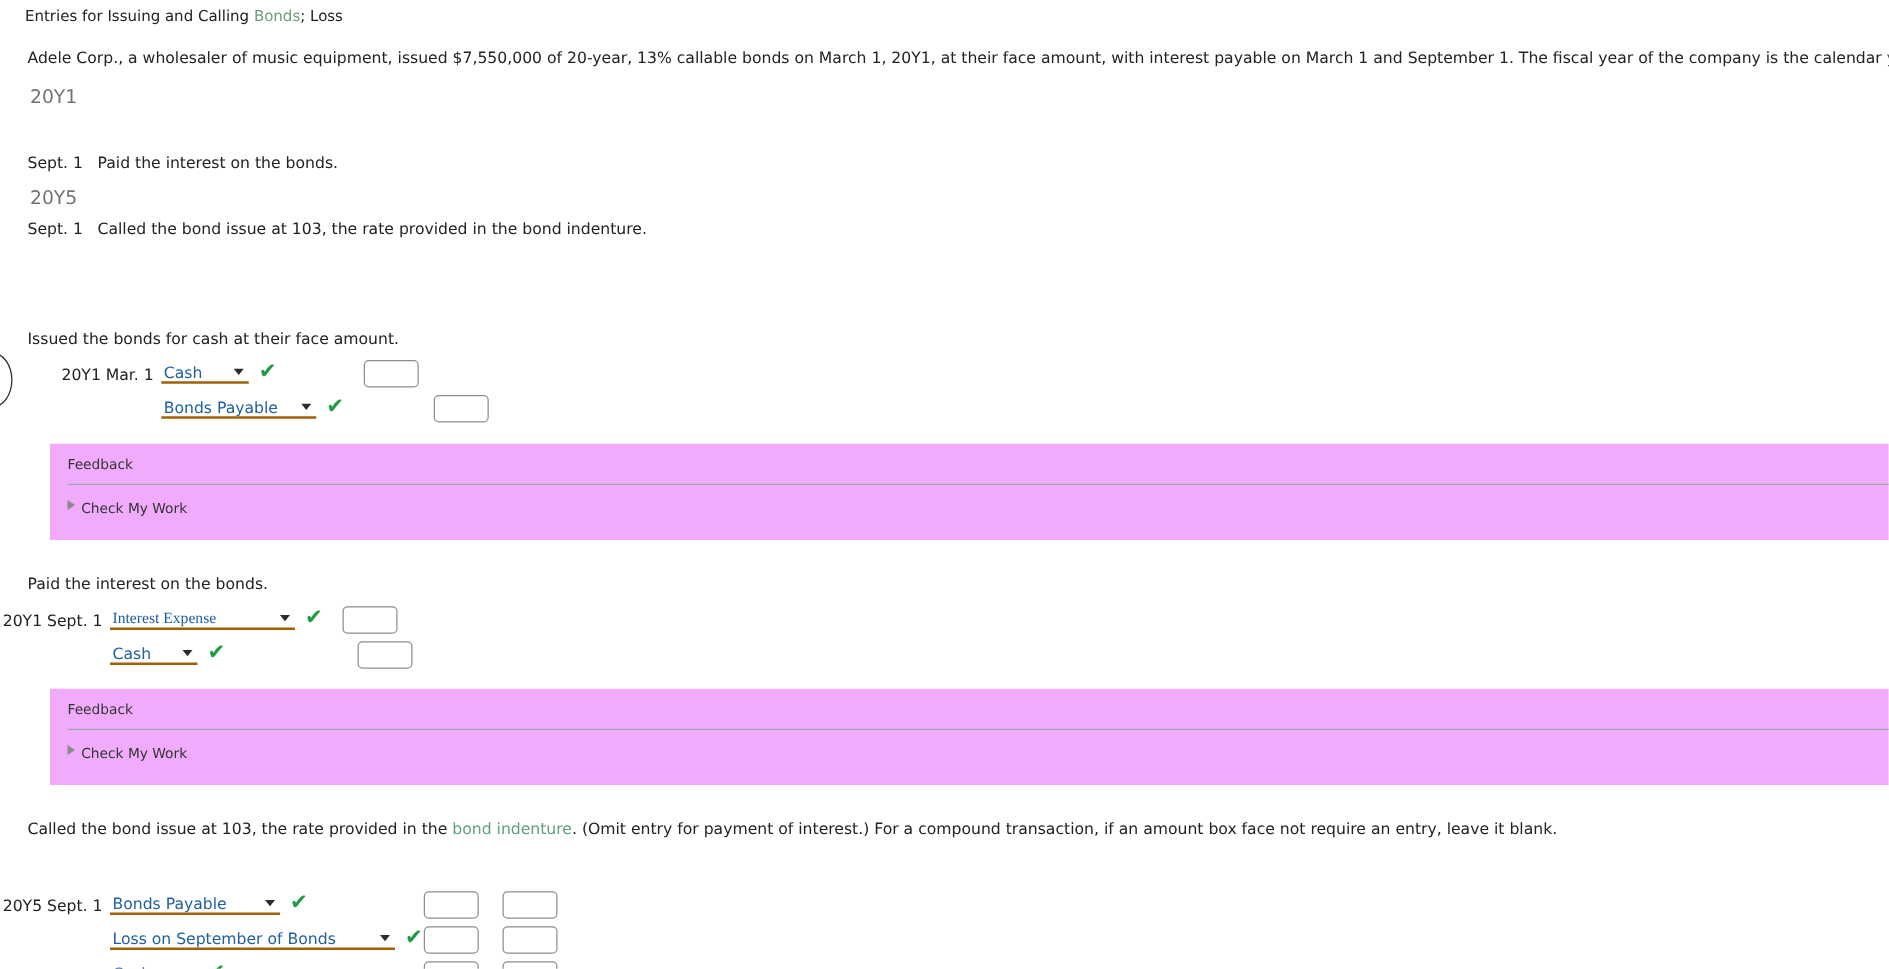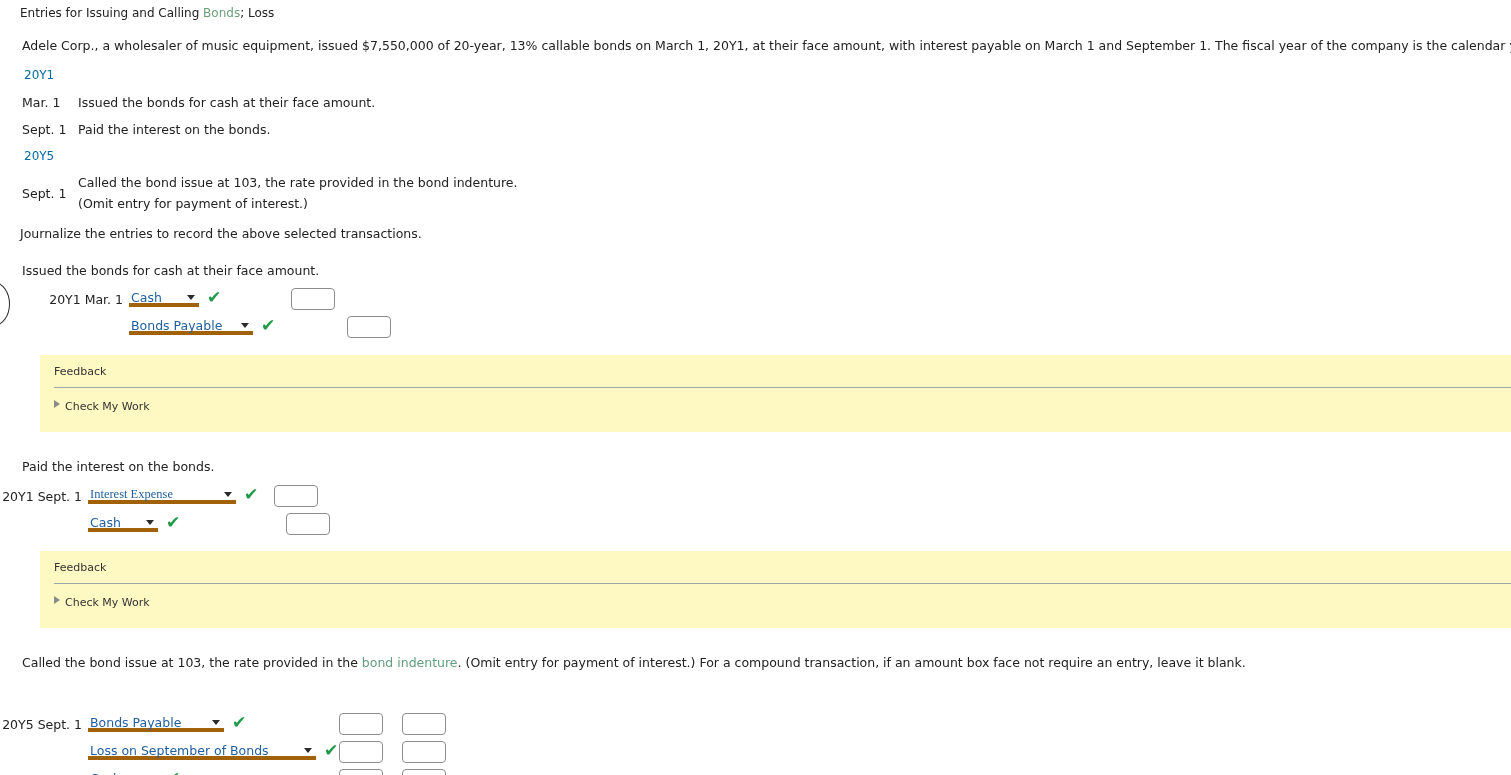--- a/index.html
+++ b/index.html
@@ -56,22 +56,22 @@
     left: 22px;
     top: 38px;
     font-size: 12.5px;
     color: #222;
     white-space: nowrap;
   }
 
   .yr {
     position: absolute;
     left: 24px;
-    font-size: 12px;
-    color: #0369a1;
+    font-size: 15px;
+    color: #737373;
   }
   .yr-1 { top: 68px; }
   .yr-5 { top: 149px; }
 
   .evt {
     position: absolute;
     left: 22px;
     font-size: 12.5px;
     color: #222;
     white-space: nowrap;
@@ -147,21 +147,21 @@
   .date-cell.wide { width: 88px; }
   .date-cell.empty { color: transparent; }
 
   
   .acct {
     position: relative;
     display: inline-block;
     height: 19px;
     line-height: 19px;
     border: none;
-    border-bottom: 4px solid #a16207;
+    border-bottom: 2px solid #a16207;
     background: #ffffff;
     color: #1f5fa0;
     font-family: "DejaVu Sans", "Liberation Sans", sans-serif;
     font-size: 12.5px;
     padding: 0 20px 0 2px;
     box-sizing: border-box;
     white-space: nowrap;
     cursor: pointer;
   }
   .acct .caret {
@@ -206,21 +206,21 @@
     padding: 0 4px;
     color: #222;
     outline: none;
   }
 
   
   .feedback {
     position: absolute;
     left: 40px;
     width: 1471px;
-    background: #fef9c3;
+    background: #f0abfc;
     box-sizing: border-box;
     padding: 10px 0 0 0;
   }
   .fb-1 { top: 355px; height: 77px; }
   .fb-2 { top: 551px; height: 77px; }
 
   .fb-title {
     font-size: 11px;
     color: #333;
     padding-left: 14px;
@@ -256,35 +256,32 @@
 <div class="page">
 
   <div class="left-arc"></div>
 
   <div class="title"><span>Entries for Issuing and Calling </span><span class="lnk">Bonds</span><span>; Loss</span></div>
 
   <div class="problem-text">Adele Corp., a wholesaler of music equipment, issued $7,550,000 of 20-year, 13% callable bonds on March 1, 20Y1, at their face amount, with interest payable on March 1 and September 1. The fiscal year of the company is the calendar year.</div>
 
   <div class="yr yr-1">20Y1</div>
 
-  <div class="evt evt-mar"><span class="d">Mar. 1</span><span>Issued the bonds for cash at their face amount.</span></div>
 
   <div class="evt evt-sep"><span class="d">Sept. 1</span><span>Paid the interest on the bonds.</span></div>
 
   <div class="yr yr-5">20Y5</div>
 
   <div class="evt-two">
     <span class="d">Sept. 1</span>
     <span class="lines">
       <span>Called the bond issue at 103, the rate provided in the bond indenture.</span>
-      <span>(Omit entry for payment of interest.)</span>
     </span>
   </div>
 
-  <div class="instruction">Journalize the entries to record the above selected transactions.</div>
 
   <div class="subprompt sp-1">Issued the bonds for cash at their face amount.</div>
 
   <div class="entry entry-1">
     <div class="jrow">
       <span class="date-cell">20Y1 Mar. 1</span>
       <span class="acct w-cash"><span>Cash</span><span class="caret"></span></span>
       <span class="chk">✔</span>
       <span class="spacer-dr" style="width:70px"></span>
       <input class="amt" value="" style="">

